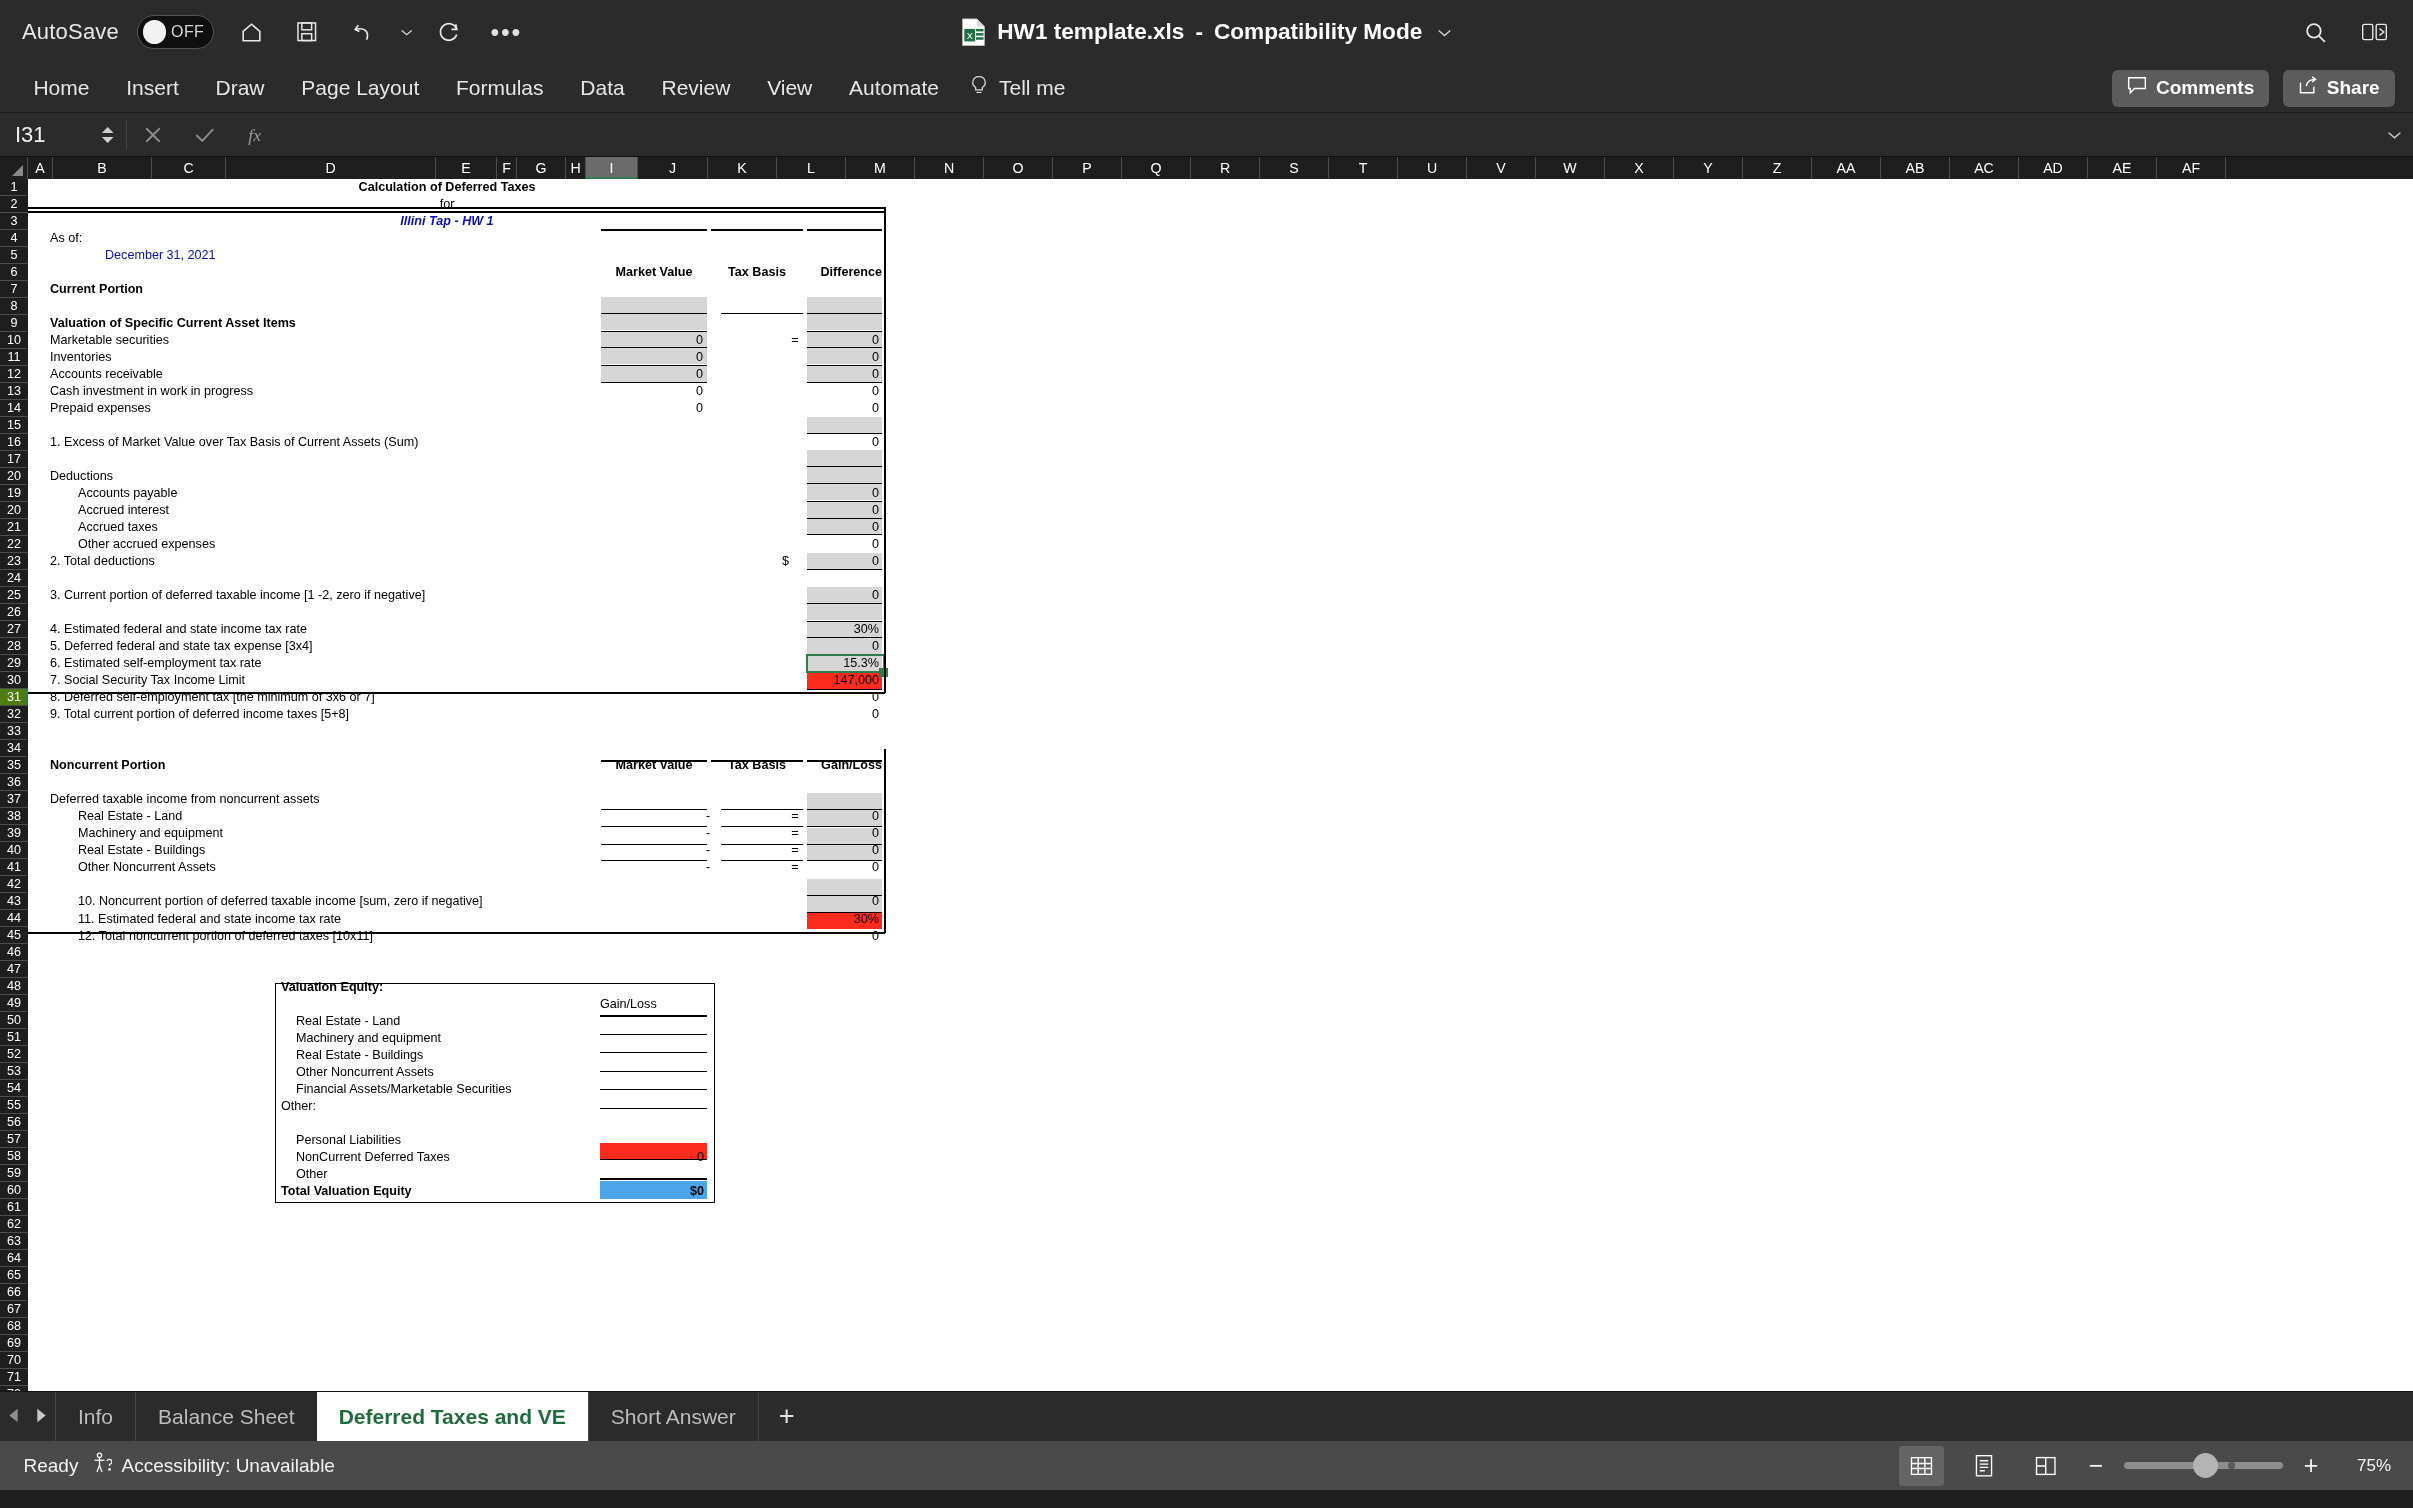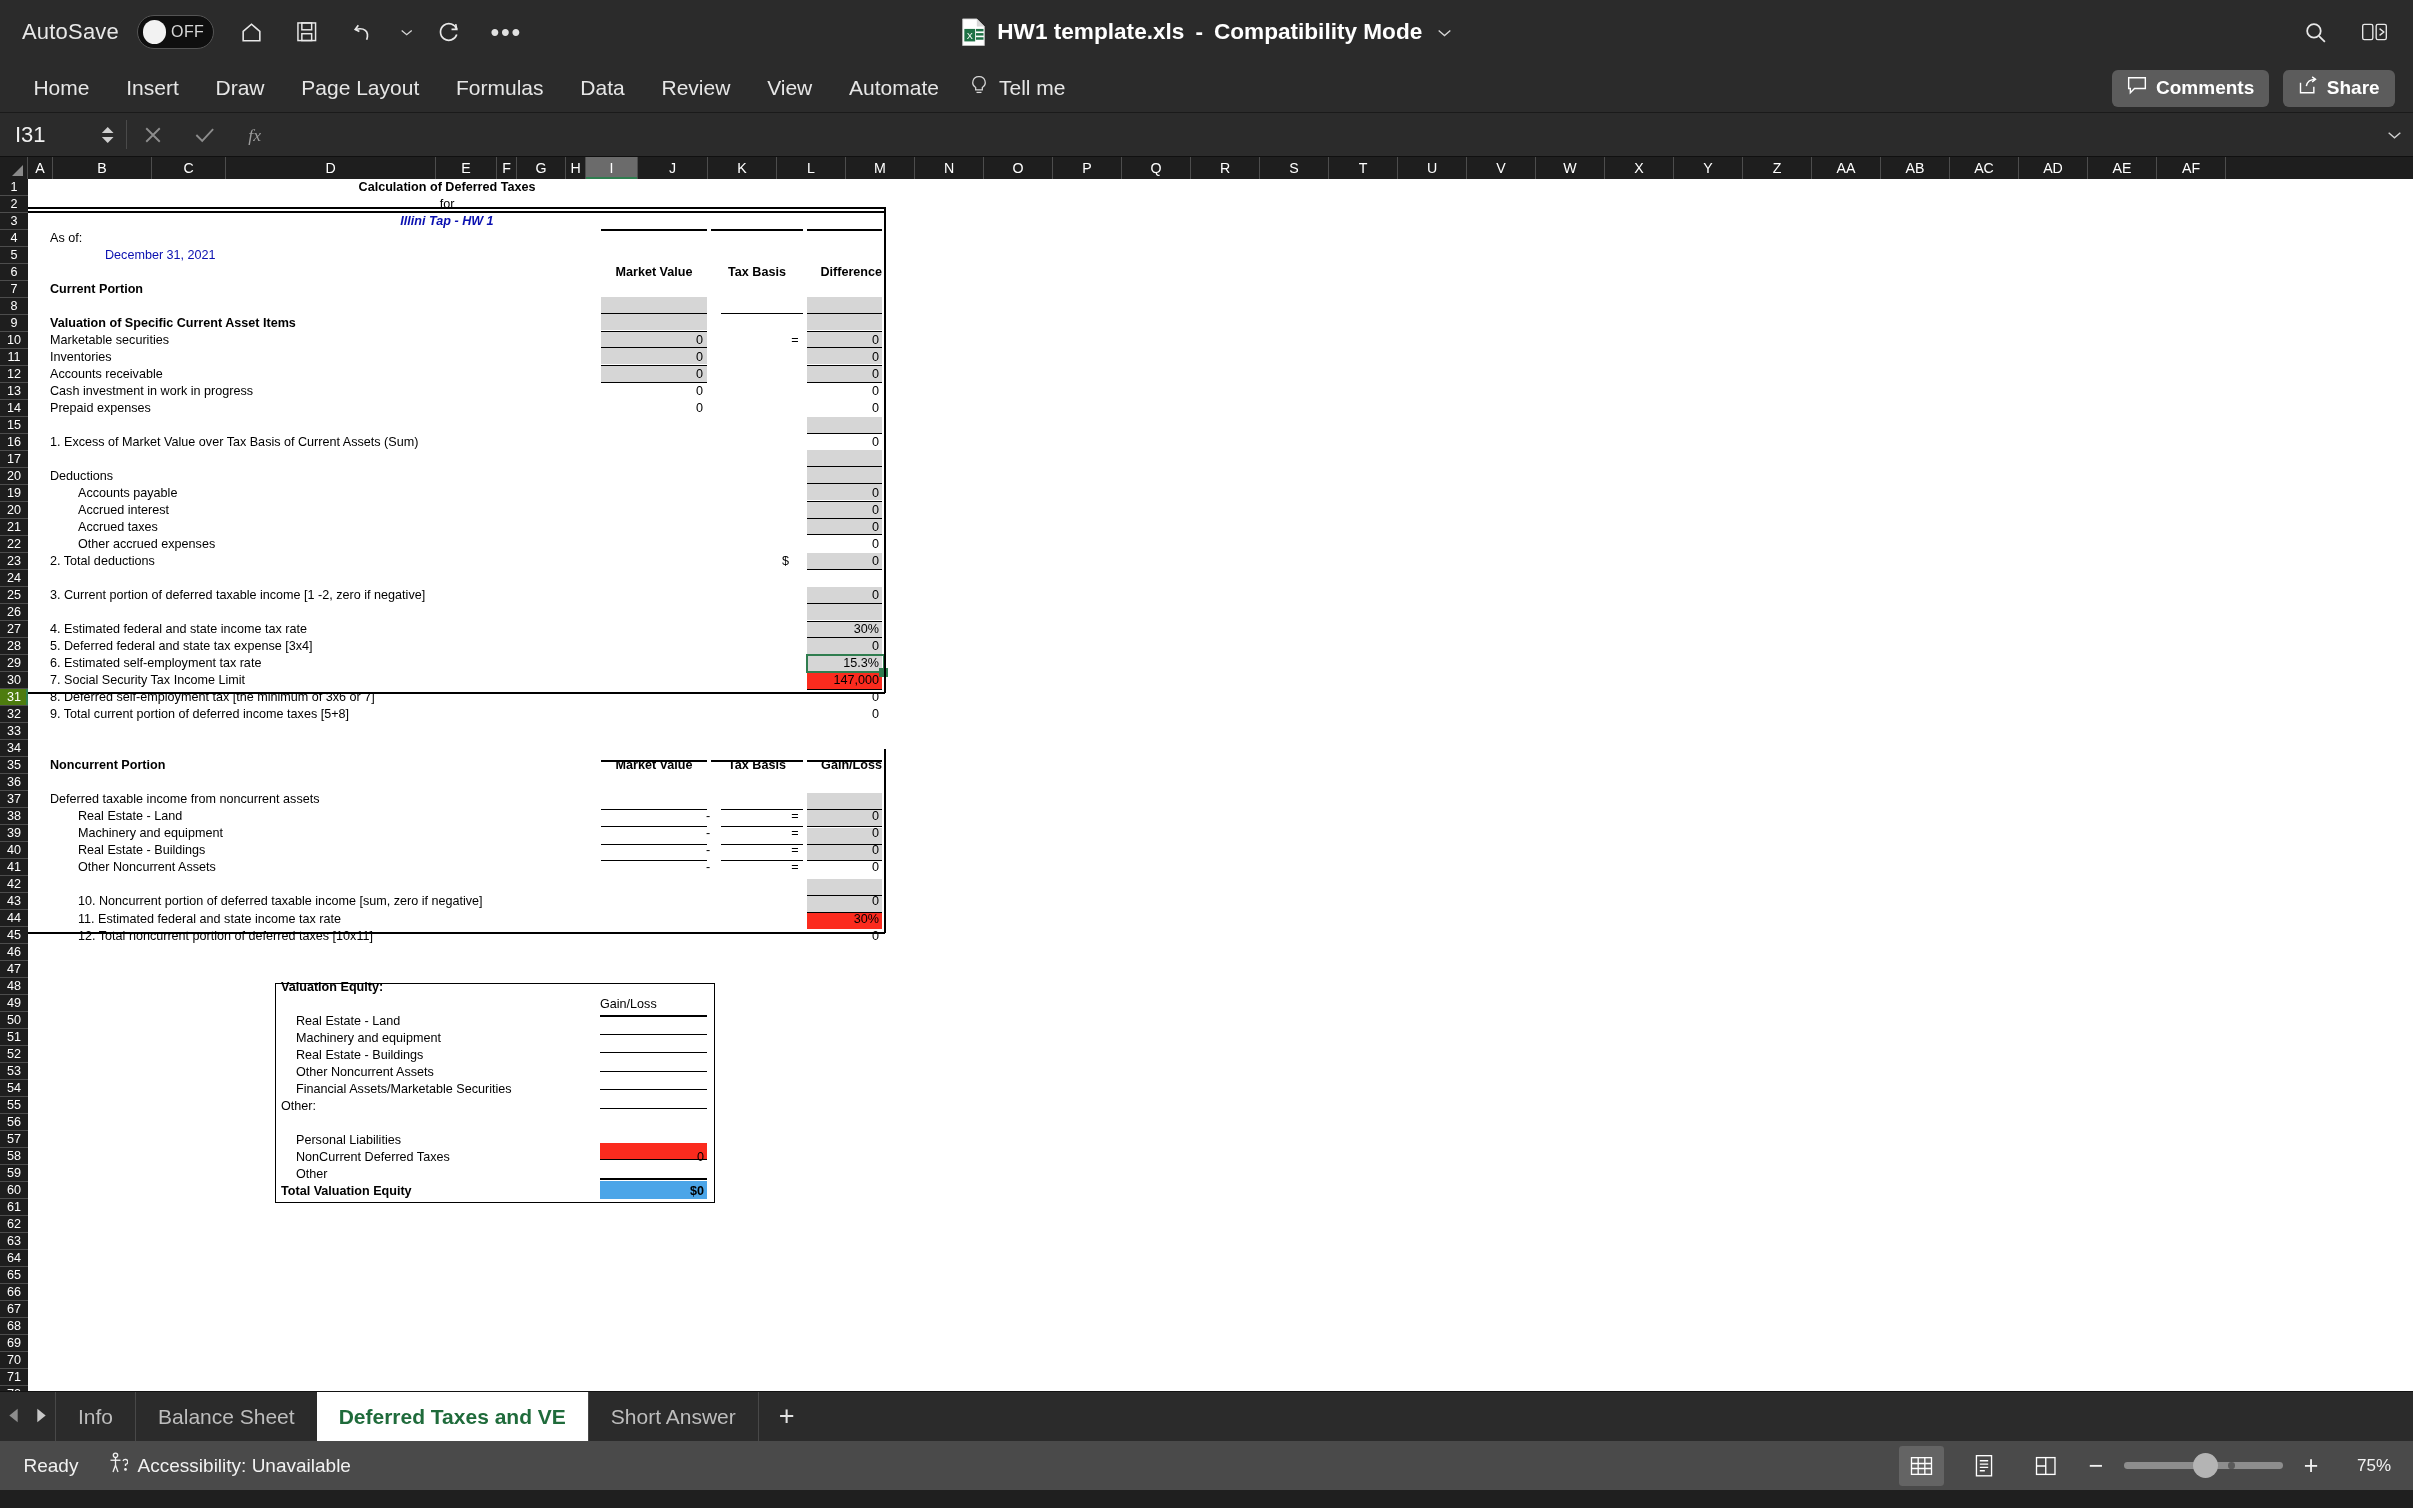--- a/index.html
+++ b/index.html
@@ -133,21 +133,21 @@
     border-left:0.8px solid #484848; white-space:nowrap;
   }
   .stab.active{ background:#ffffff; color:#1f6b3b; font-weight:bold; border-left:none; }
   .addsheet{ display:flex; align-items:center; padding:0 20px; border-left:0.8px solid #484848; font-size:27px; color:#e2e2e2;}
 
   
   #status{
     height:49px; background:#4a4a4a; display:flex; align-items:center;
     padding:0 23.5px; position:relative; font-size:19px; color:#f2f2f2;
   }
-  .st-left{ display:flex; align-items:center; gap:30px;}
+  .st-left{ display:flex; align-items:center; gap:14px;}
   .st-a11y{ display:flex; align-items:center; gap:9.2px;}
   .st-right{ position:absolute; right:22px; display:flex; align-items:center; gap:17px;}
   .viewbtn{ width:45px; height:40px; display:flex; align-items:center; justify-content:center; border-radius:3.4px;}
   .viewbtn.on{ background:#646464; }
   .zslider{ width:159px; height:6.7px; background:#8d8d8d; border-radius:3.4px; position:relative;}
   .zknob{ position:absolute; left:69px; top:-9.2px; width:25px; height:25px; border-radius:50%; background:#b4b4b4;}
   .zdot{ position:absolute; left:104px; top:0px; width:6.7px; height:6.7px; border-radius:50%; background:#5a5a5a;}
   .zpct{ font-size:17px; min-width:52px; text-align:right;}
   .pm{ font-size:25px; width:22px; text-align:center;}
 </style>

